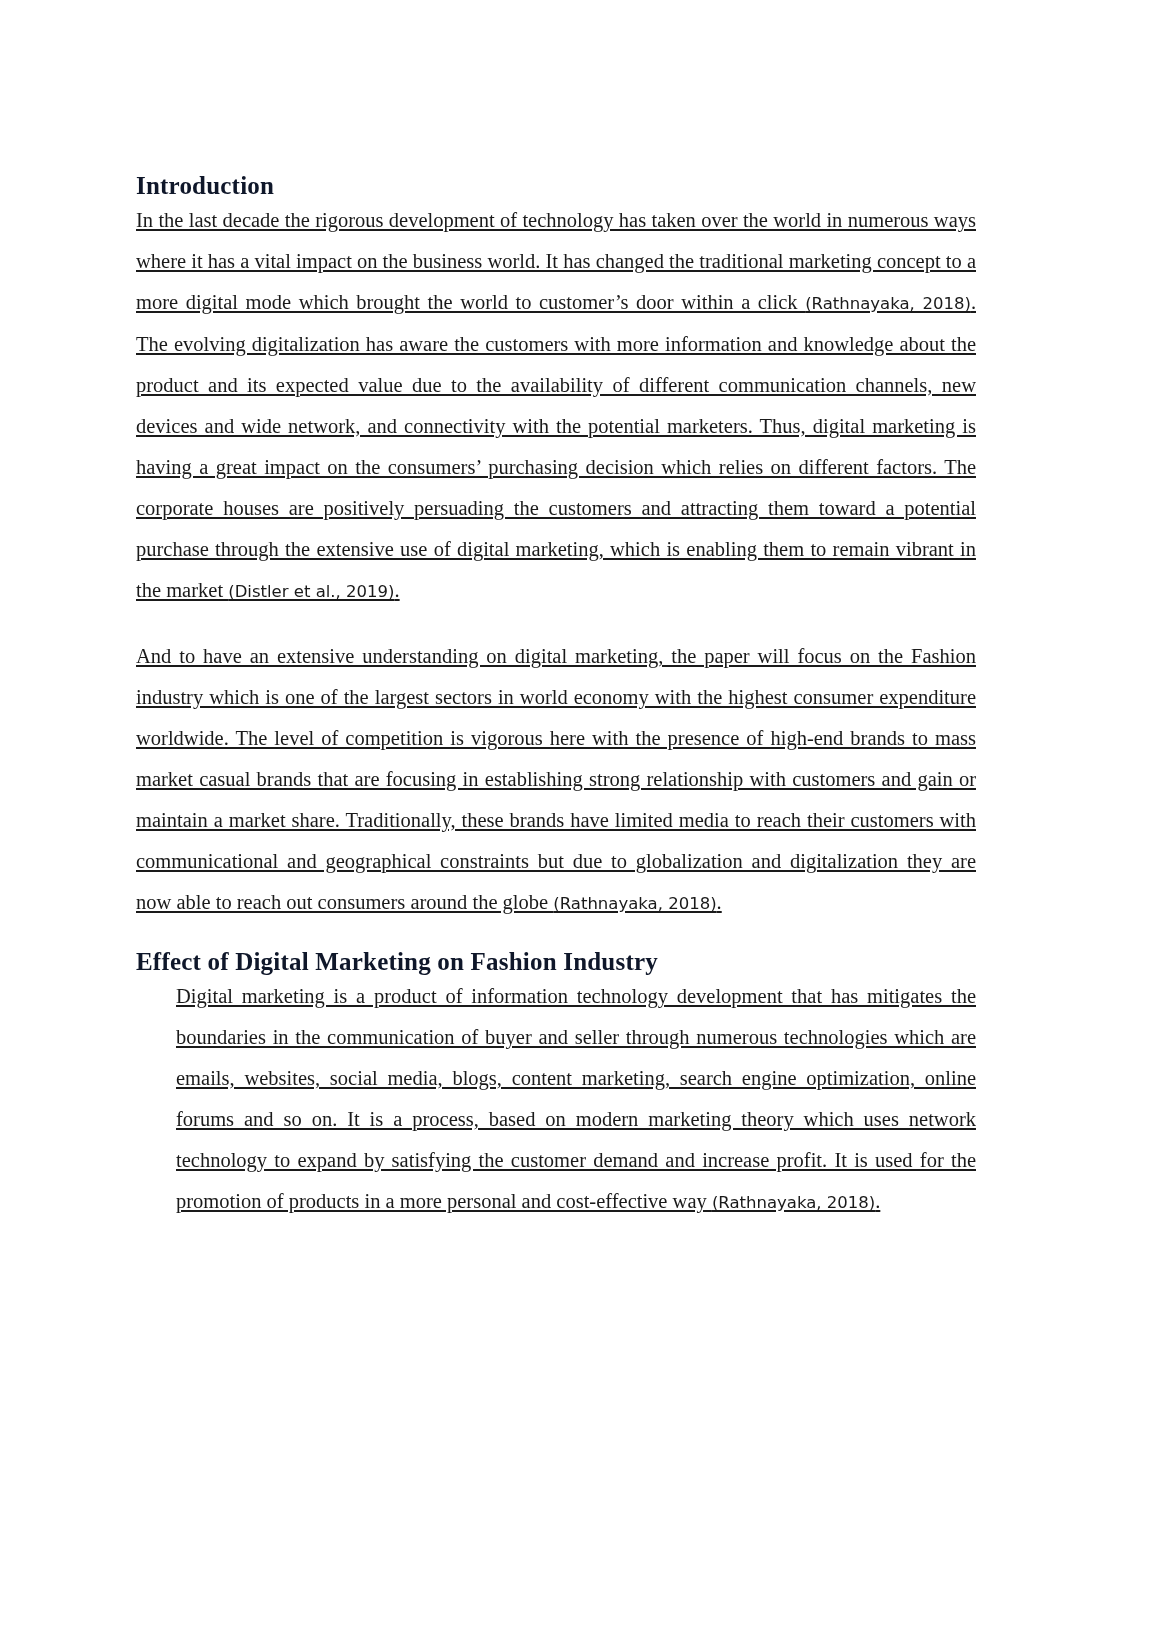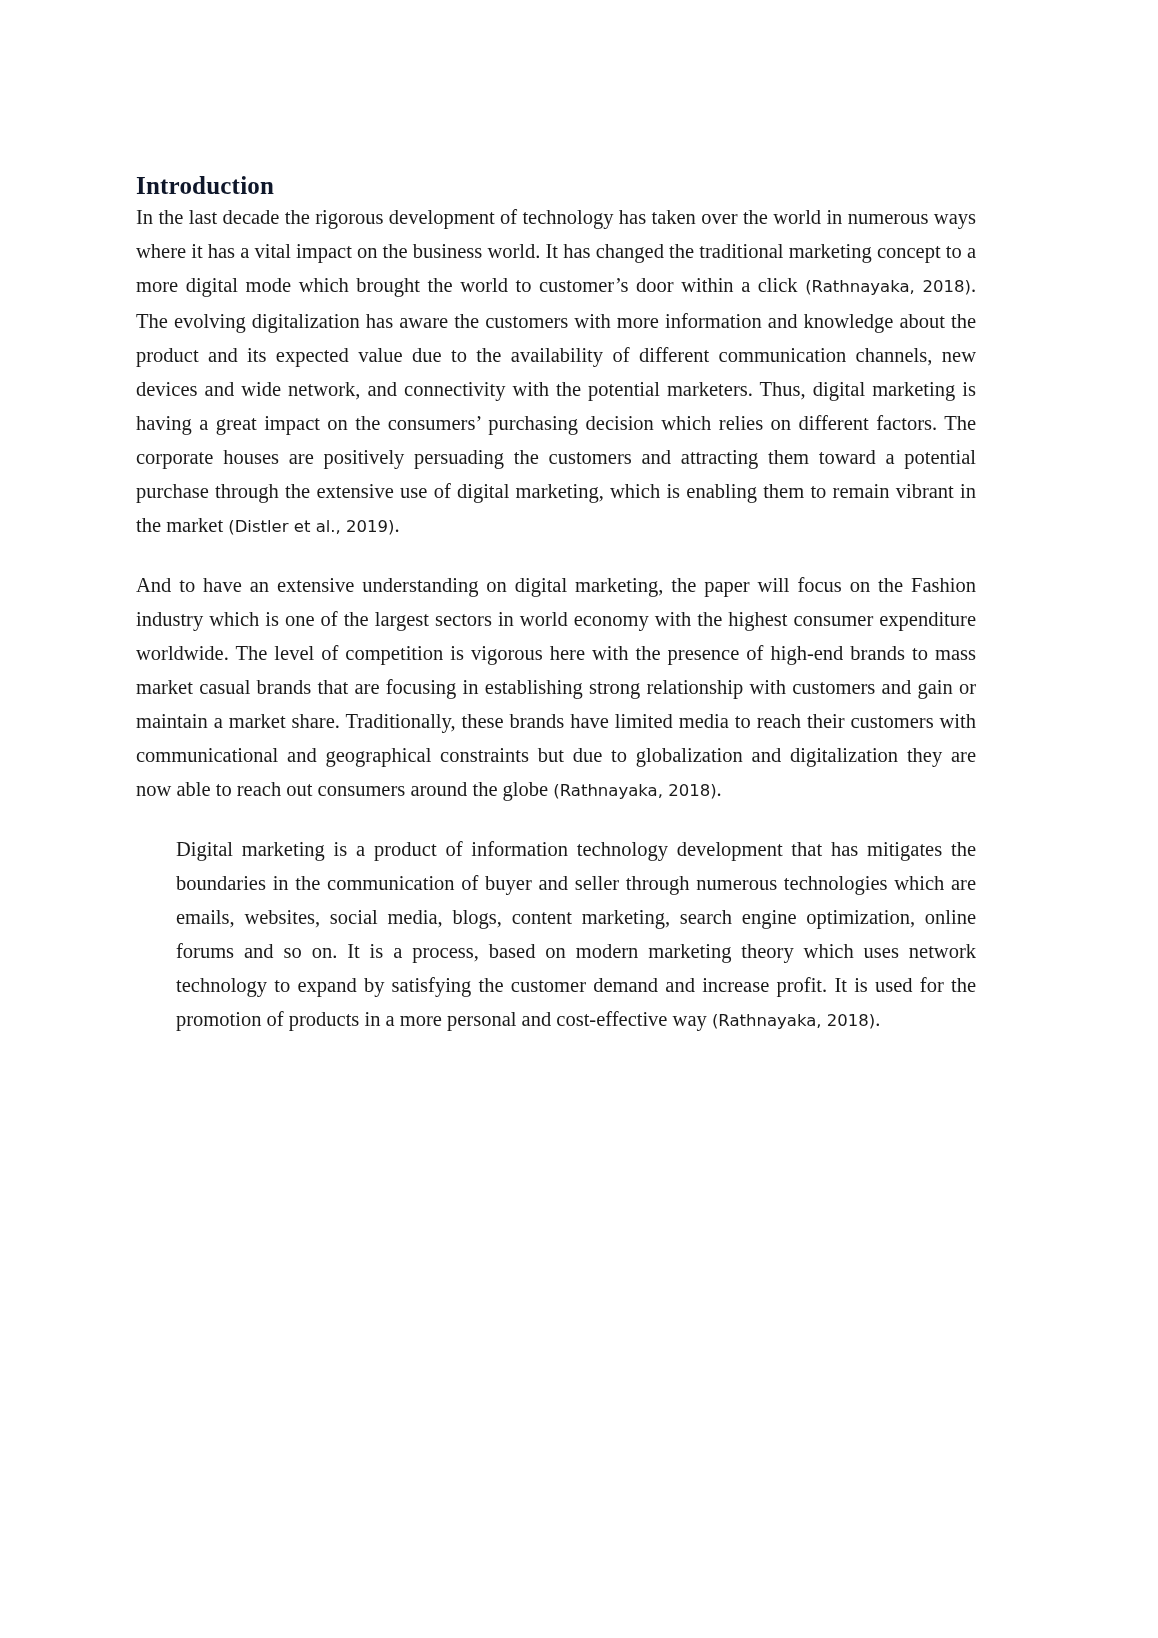--- a/index.html
+++ b/index.html
@@ -31,24 +31,25 @@
   }
   .heading-1 {
     margin-bottom: 58px;
   }
   .heading-2 {
     margin-top: 86px;
     margin-bottom: 50px;
   }
   p.para {
     font-size: 20.5px;
-    line-height: 34px;
+    line-height: 41px;
     text-align: justify;
     margin: 0 0 24px 0;
     color: #1a1a1a;
+    text-decoration: underline;
   }
   p.para:last-of-type {
     margin-bottom: 0;
     margin-left: 40px;
   }
   .cite {
     font-family: "DejaVu Sans", sans-serif;
     font-size: 16.5px;
     color: #1a1a1a;
   }
@@ -61,18 +62,19 @@
   <h2 class="heading heading-1">Introduction</h2>
 
   <p class="para">
     <span>In the last decade the rigorous development of technology has taken over the world in numerous ways where it has a vital impact on the business world. It has changed the traditional marketing concept to a more digital mode which brought the world to customer’s door within a click </span><span class="cite">(Rathnayaka, 2018)</span><span>. The evolving digitalization has aware the customers with more information and knowledge about the product and its expected value due to the availability of different communication channels, new devices and wide network, and connectivity with the potential marketers. Thus, digital marketing is having a great impact on the consumers’ purchasing decision which relies on different factors. The corporate houses are positively persuading the customers and attracting them toward a potential purchase through the extensive use of digital marketing, which is enabling them to remain vibrant in the market </span><span class="cite">(Distler et al., 2019)</span><span>.</span>
   </p>
 
   <p class="para">
     <span>And to have an extensive understanding on digital marketing, the paper will focus on the Fashion industry which is one of the largest sectors in world economy with the highest consumer expenditure worldwide. The level of competition is vigorous here with the presence of high-end brands to mass market casual brands that are focusing in establishing strong relationship with customers and gain or maintain a market share. Traditionally, these brands have limited media to reach their customers with communicational and geographical constraints but due to globalization and digitalization they are now able to reach out consumers around the globe </span><span class="cite">(Rathnayaka, 2018)</span><span>.</span>
   </p>
 
+  <h2 class="heading heading-2">Effect of Digital Marketing on Fashion Industry</h2>
 
   <p class="para">
     <span>Digital marketing is a product of information technology development that has mitigates the boundaries in the communication of buyer and seller through numerous technologies which are emails, websites, social media, blogs, content marketing, search engine optimization, online forums and so on. It is a process, based on modern marketing theory which uses network technology to expand by satisfying the customer demand and increase profit. It is used for the promotion of products in a more personal and cost-effective way </span><span class="cite">(Rathnayaka, 2018)</span><span>.</span>
   </p>
 
 </div>
 
 </body></html>

